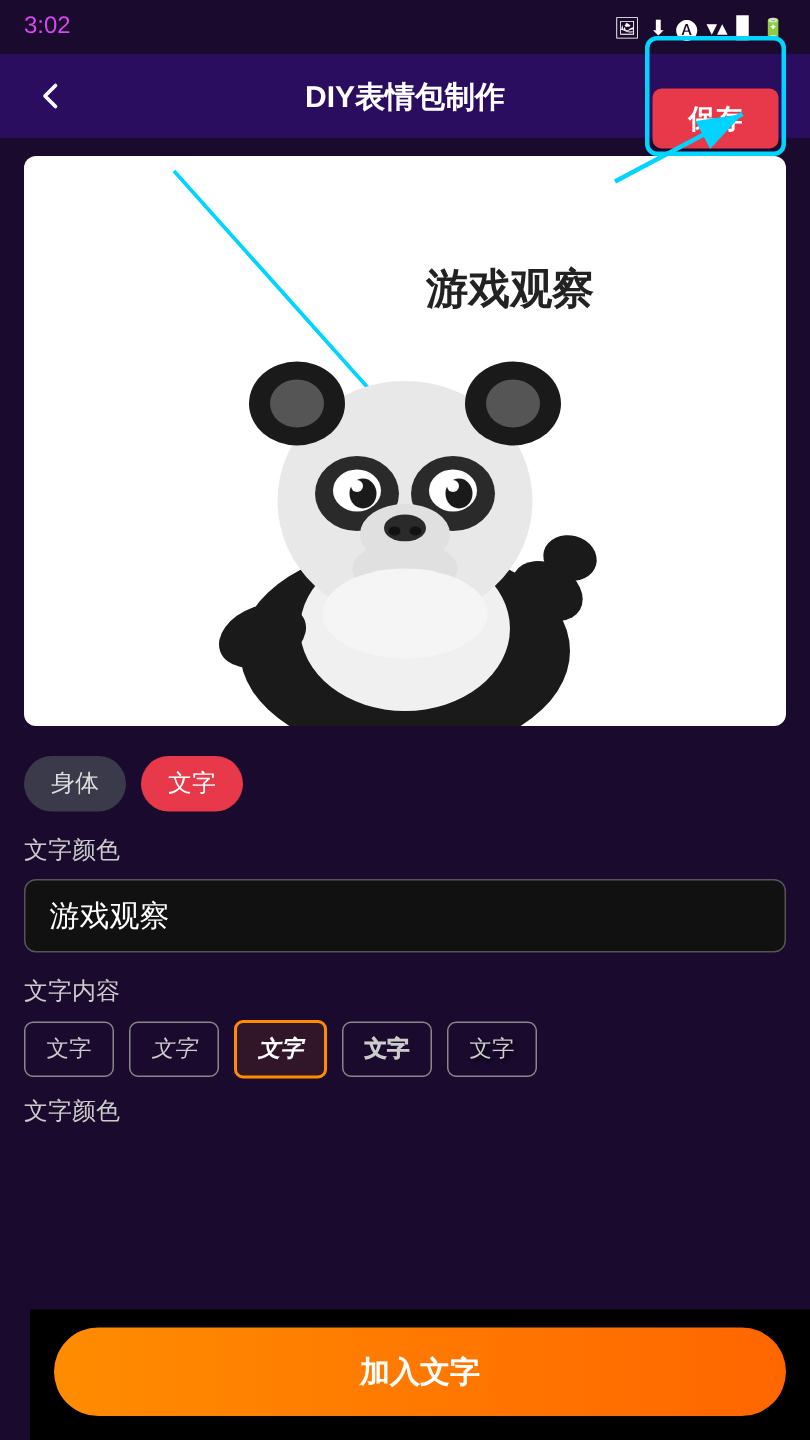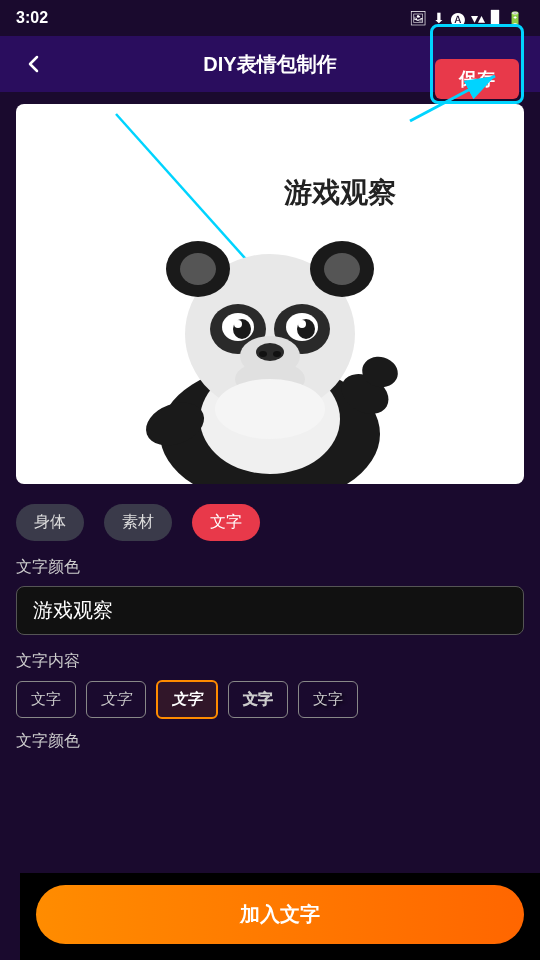--- a/index.html
+++ b/index.html
@@ -16,23 +16,23 @@
     
     .status-bar {
       height: 36px;
       background: #1a0a2e;
       display: flex;
       align-items: center;
       justify-content: space-between;
       padding: 0 16px;
     }
     .status-time {
-      color: #ffffff;
+      color: #d946ef;
       font-size: 16px;
-      font-weight: bold;
+      font-weight: normal;
     }
     .status-icons {
       display: flex;
       gap: 6px;
       align-items: center;
     }
 
     
     .header {
       height: 56px;
@@ -115,21 +115,21 @@
       bottom: 0;
       left: 50%;
       transform: translateX(-50%);
       width: 300px;
       height: 290px;
     }
 
     
     .tabs-row {
       display: flex;
-      gap: 20px;
+      gap: 10px;
       padding: 8px 16px;
       align-items: center;
     }
     .tab-btn {
       background: #3a3a4a;
       color: #ddd;
       border: none;
       border-radius: 20px;
       padding: 8px 18px;
       font-size: 16px;
@@ -313,23 +313,20 @@
 
       <ellipse cx="150" cy="215" rx="55" ry="30" fill="#f5f5f5"></ellipse>
     </svg>
   </div>
 </div>
 
 <div class="tabs-row">
   <button class="tab-btn">
     <span>身体</span>
   </button>
-  <button class="tab-btn">
-    <span>素材</span>
-  </button>
   <button class="tab-btn active">
     <span>文字</span>
   </button>
 </div>
 
 <div class="section-label">文字颜色</div>
 <div class="text-input-wrap">
   <input class="text-input" type="text" value="游戏观察" placeholder="请输入文字" style="">
 </div>
 

